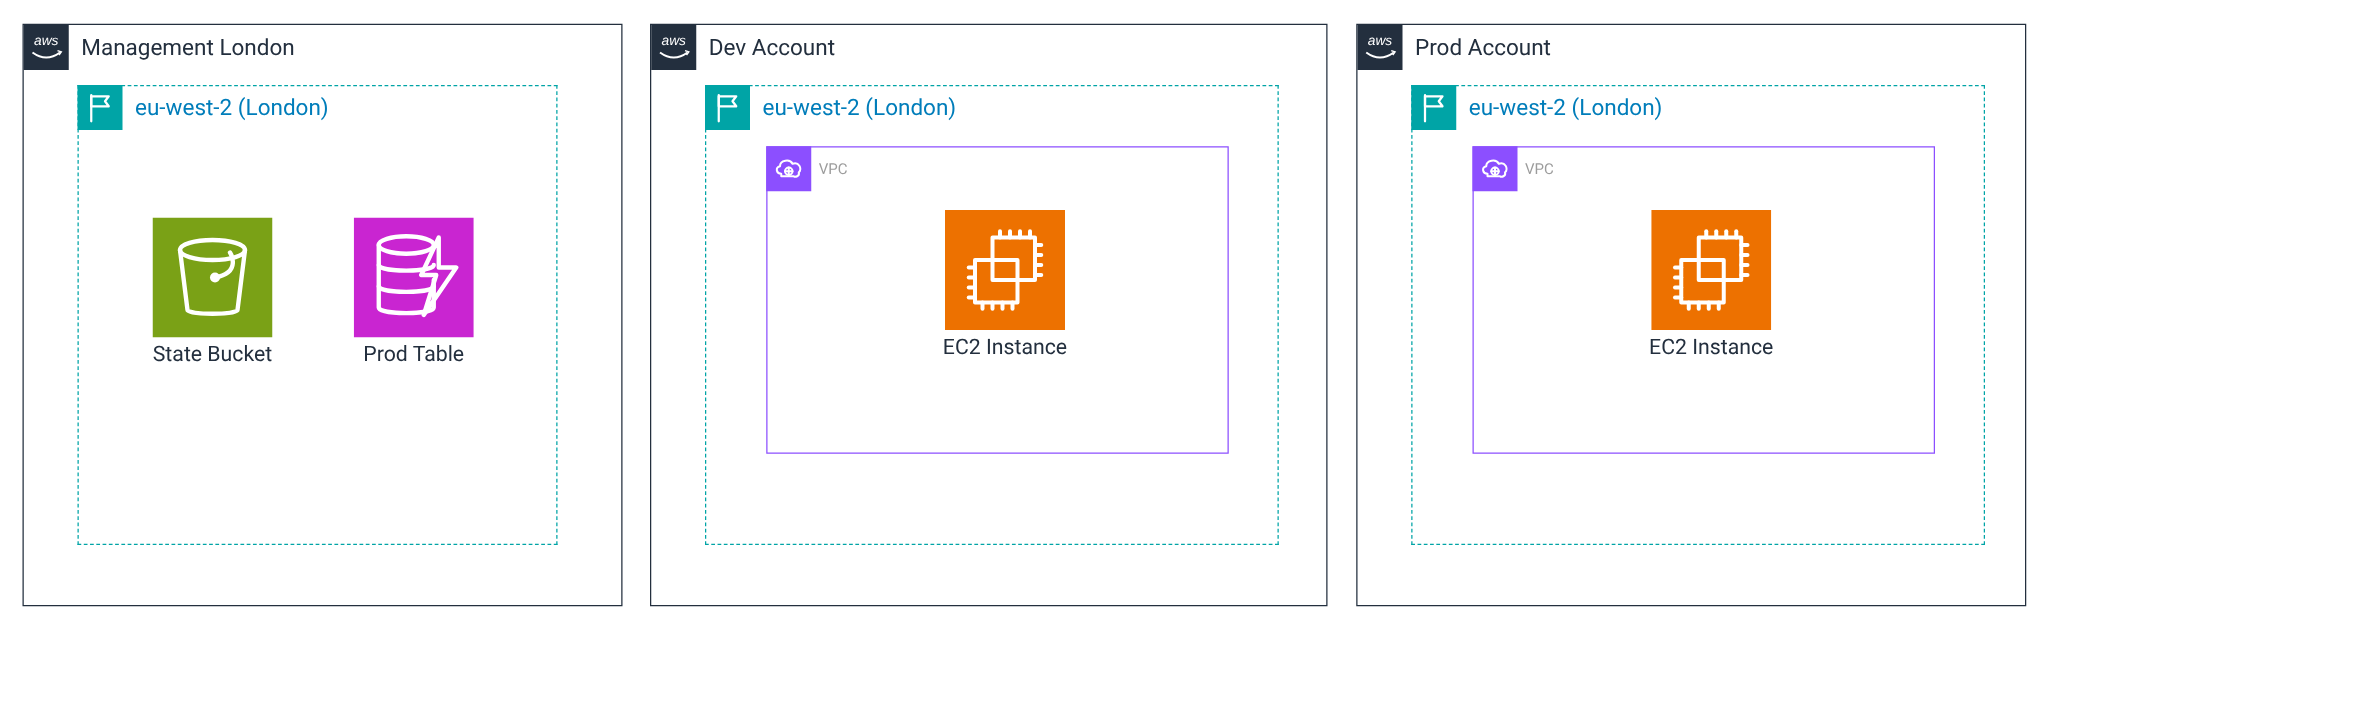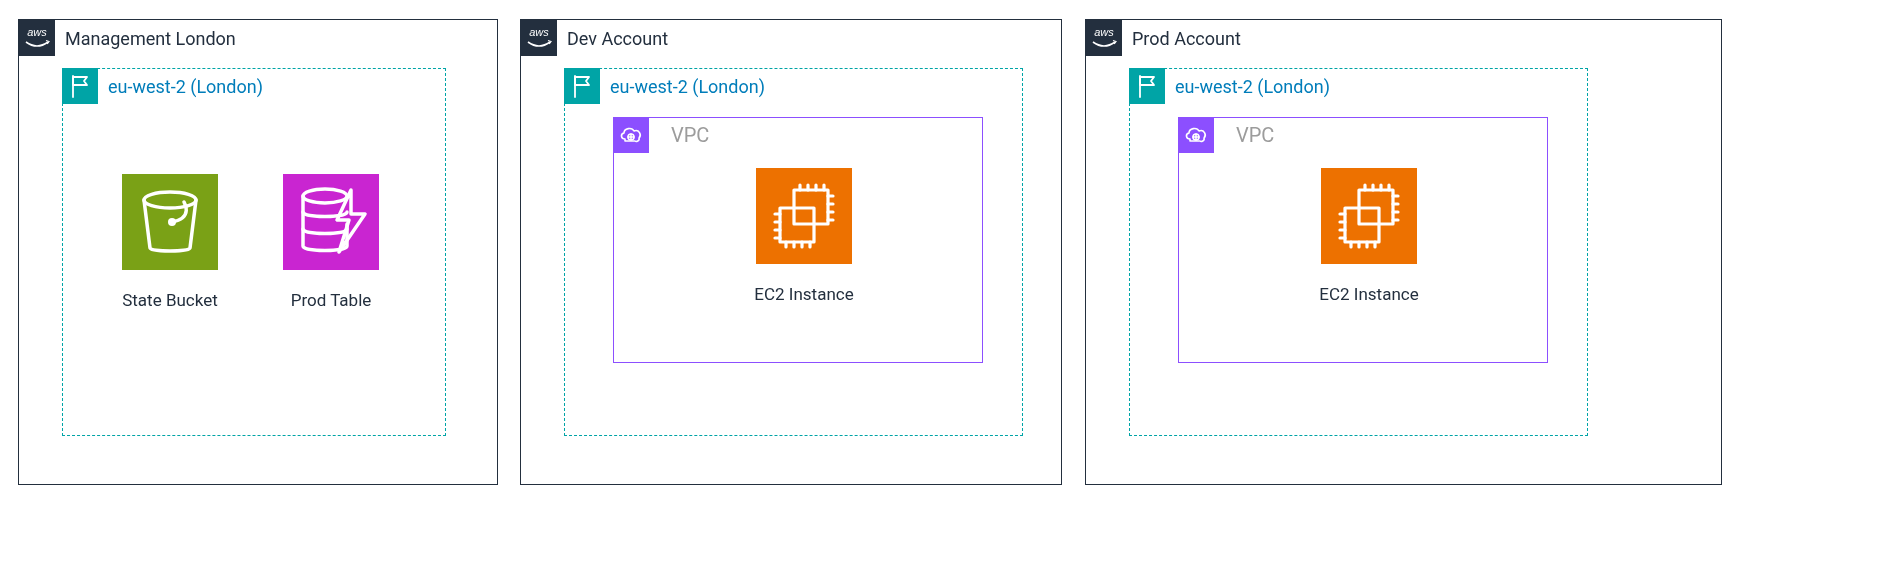--- a/index.html
+++ b/index.html
@@ -84,46 +84,46 @@
   }
   .vpc-icon {
     width: 36px;
     height: 36px;
     background: #8c4fff;
     display: flex;
     align-items: center;
     justify-content: center;
   }
   .vpc-title {
-    font-size: 20px;
+    font-size: 12px;
     color: #9c9c9c;
-    margin-left: 22px;
+    margin-left: 6px;
     white-space: nowrap;
   }
   .resource {
     position: absolute;
     text-align: center;
   }
   .res-icon {
     width: 96px;
     height: 96px;
     display: inline-flex;
     align-items: center;
     justify-content: center;
   }
   .res-label {
     font-size: 17px;
     color: #232f3e;
-    margin-top: 16px;
+    margin-top: 0;
     white-space: nowrap;
   }
   
   #acct-0 { left: 18px;   top: 19px;  width: 480px; height: 466px; }
   #acct-1 { left: 520px;  top: 19px;  width: 542px; height: 466px; padding-left: 42px; }
-  #acct-2 { left: 1085px; top: 19px;  width: 637px; height: 466px; padding-left: 15px; }
+  #acct-2 { left: 1085px; top: 19px;  width: 536px; height: 466px; padding-left: 15px; }
 
   #region-0 { left: 43px;  top: 48px;  width: 384px; height: 368px; }
   #region-1 { left: 43px;  top: 48px;  width: 459px; height: 368px; }
   #region-2 { left: 43px;  top: 48px;  width: 459px; height: 368px; }
 
   #vpc-1 { left: 48px; top: 48px; width: 370px; height: 246px; }
   #vpc-2 { left: 48px; top: 48px; width: 370px; height: 246px; }
 
   
   #res-s3  { left: 47px;  top: 105px; width: 120px; }

